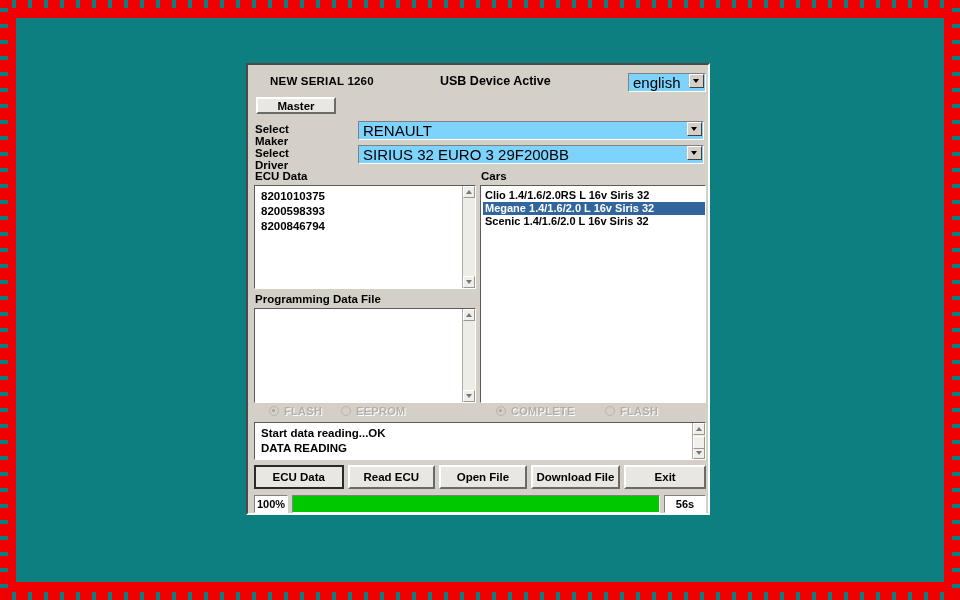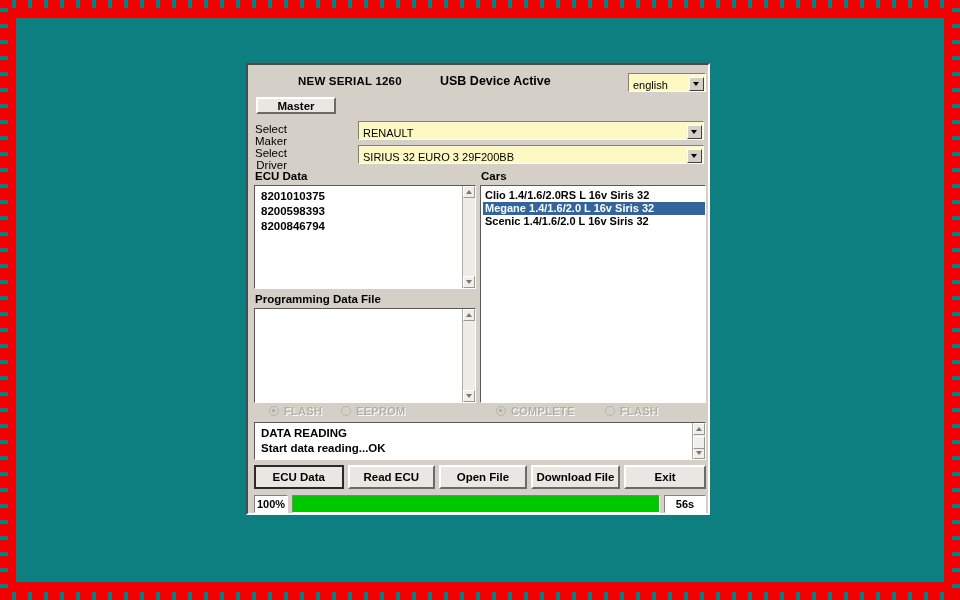--- a/index.html
+++ b/index.html
@@ -60,46 +60,45 @@
     left: 0; top: 8px;
     width: 100%;
     height: 20px;
   }
   #serial-label {
     position: absolute;
     left: 22px; top: 2px;
     font-size: 11.5px;
     font-weight: bold;
     letter-spacing: .2px;
-    margin-left: 28px;
   }
   #usb-status {
     position: absolute;
     left: 192px; top: 1px;
     font-size: 12.5px;
     font-weight: bold;
   }
   #lang-select {
     position: absolute;
     left: 380px; top: 0px;
     width: 78px; height: 19px;
   }
 
   
   .combo {
-    background: #fef9c3;
+    background: #7dd3fc;
     border-top: 1.5px solid #808080;
     border-left: 1.5px solid #808080;
     border-right: 1.5px solid #ffffff;
     border-bottom: 1.5px solid #ffffff;
     box-sizing: border-box;
     position: relative;
-    font-size: 11px;
-    display: flex;
-    align-items: flex-end;
+    font-size: 15px;
+    display: flex;
+    align-items: flex-start;
   }
   .combo .combo-text {
     padding-left: 4px;
     font-weight: normal;
     white-space: nowrap;
     overflow: hidden;
     flex: 1;
   }
   .combo .combo-btn {
     width: 15px;
@@ -128,22 +127,21 @@
     position: absolute;
     left: 0;
     height: 20px;
   }
   #maker-row { top: 56px; }
   #driver-row { top: 80px; }
   .field-label {
     position: absolute;
     left: 7px; top: 2px;
     font-size: 11.5px;
-    font-weight: normal;
-    text-align: right;
+    font-weight: bold;
   }
   .field-combo {
     position: absolute;
     left: 110px;
     width: 346px;
     height: 19px;
   }
 
   
   .caption {
@@ -487,22 +485,22 @@
         <span class="radio-label">COMPLETE</span>
       </span>
       <span id="radio-tables" class="radio-item">
         <span class="radio-dot"></span>
         <span class="radio-label">FLASH</span>
       </span>
     </div>
 
     <div id="message-pane" class="pane">
       <div class="pane-content" id="message-content">
+          <div class="pane-line">Start data reading...OK</div>
           <div class="pane-line">DATA READING</div>
-          <div class="pane-line">Start data reading...OK</div>
         </div>
       <div class="scrollbar">
         <span class="sb-btn">
           <span class="sb-up"></span>
         </span>
         <span class="sb-thumb"></span>
         <span class="sb-btn">
           <span class="sb-dn"></span>
         </span>
       </div>

